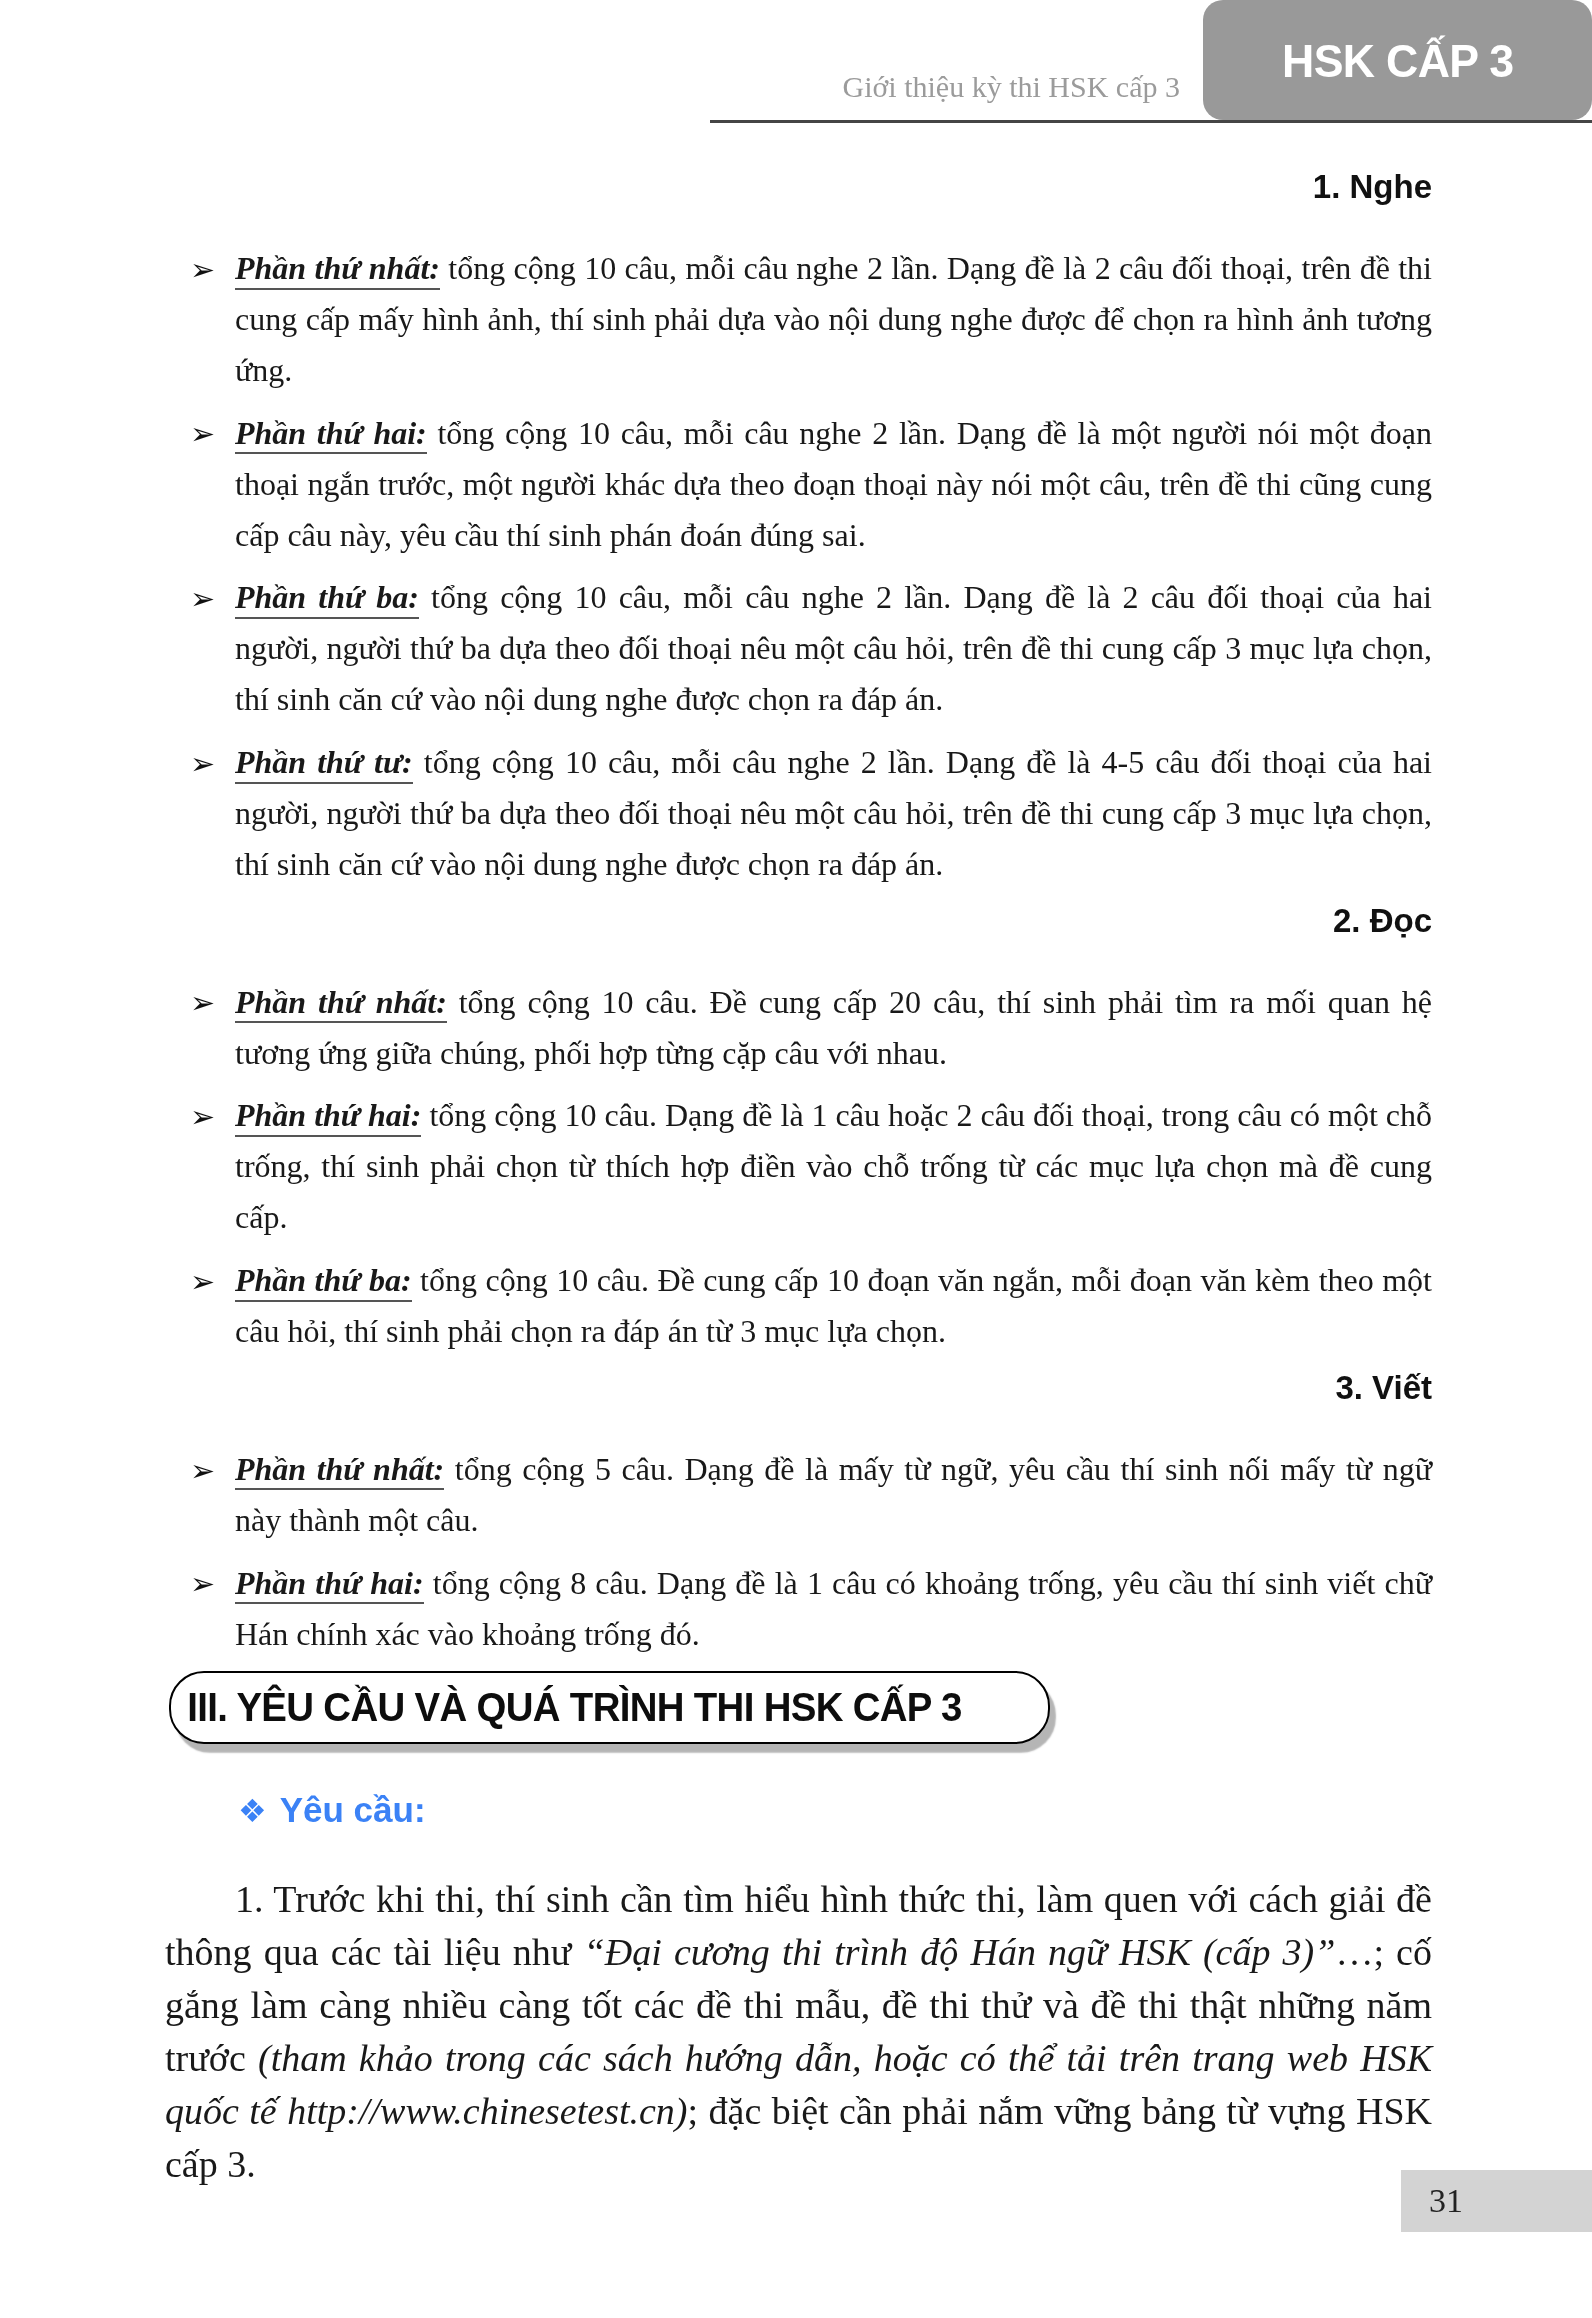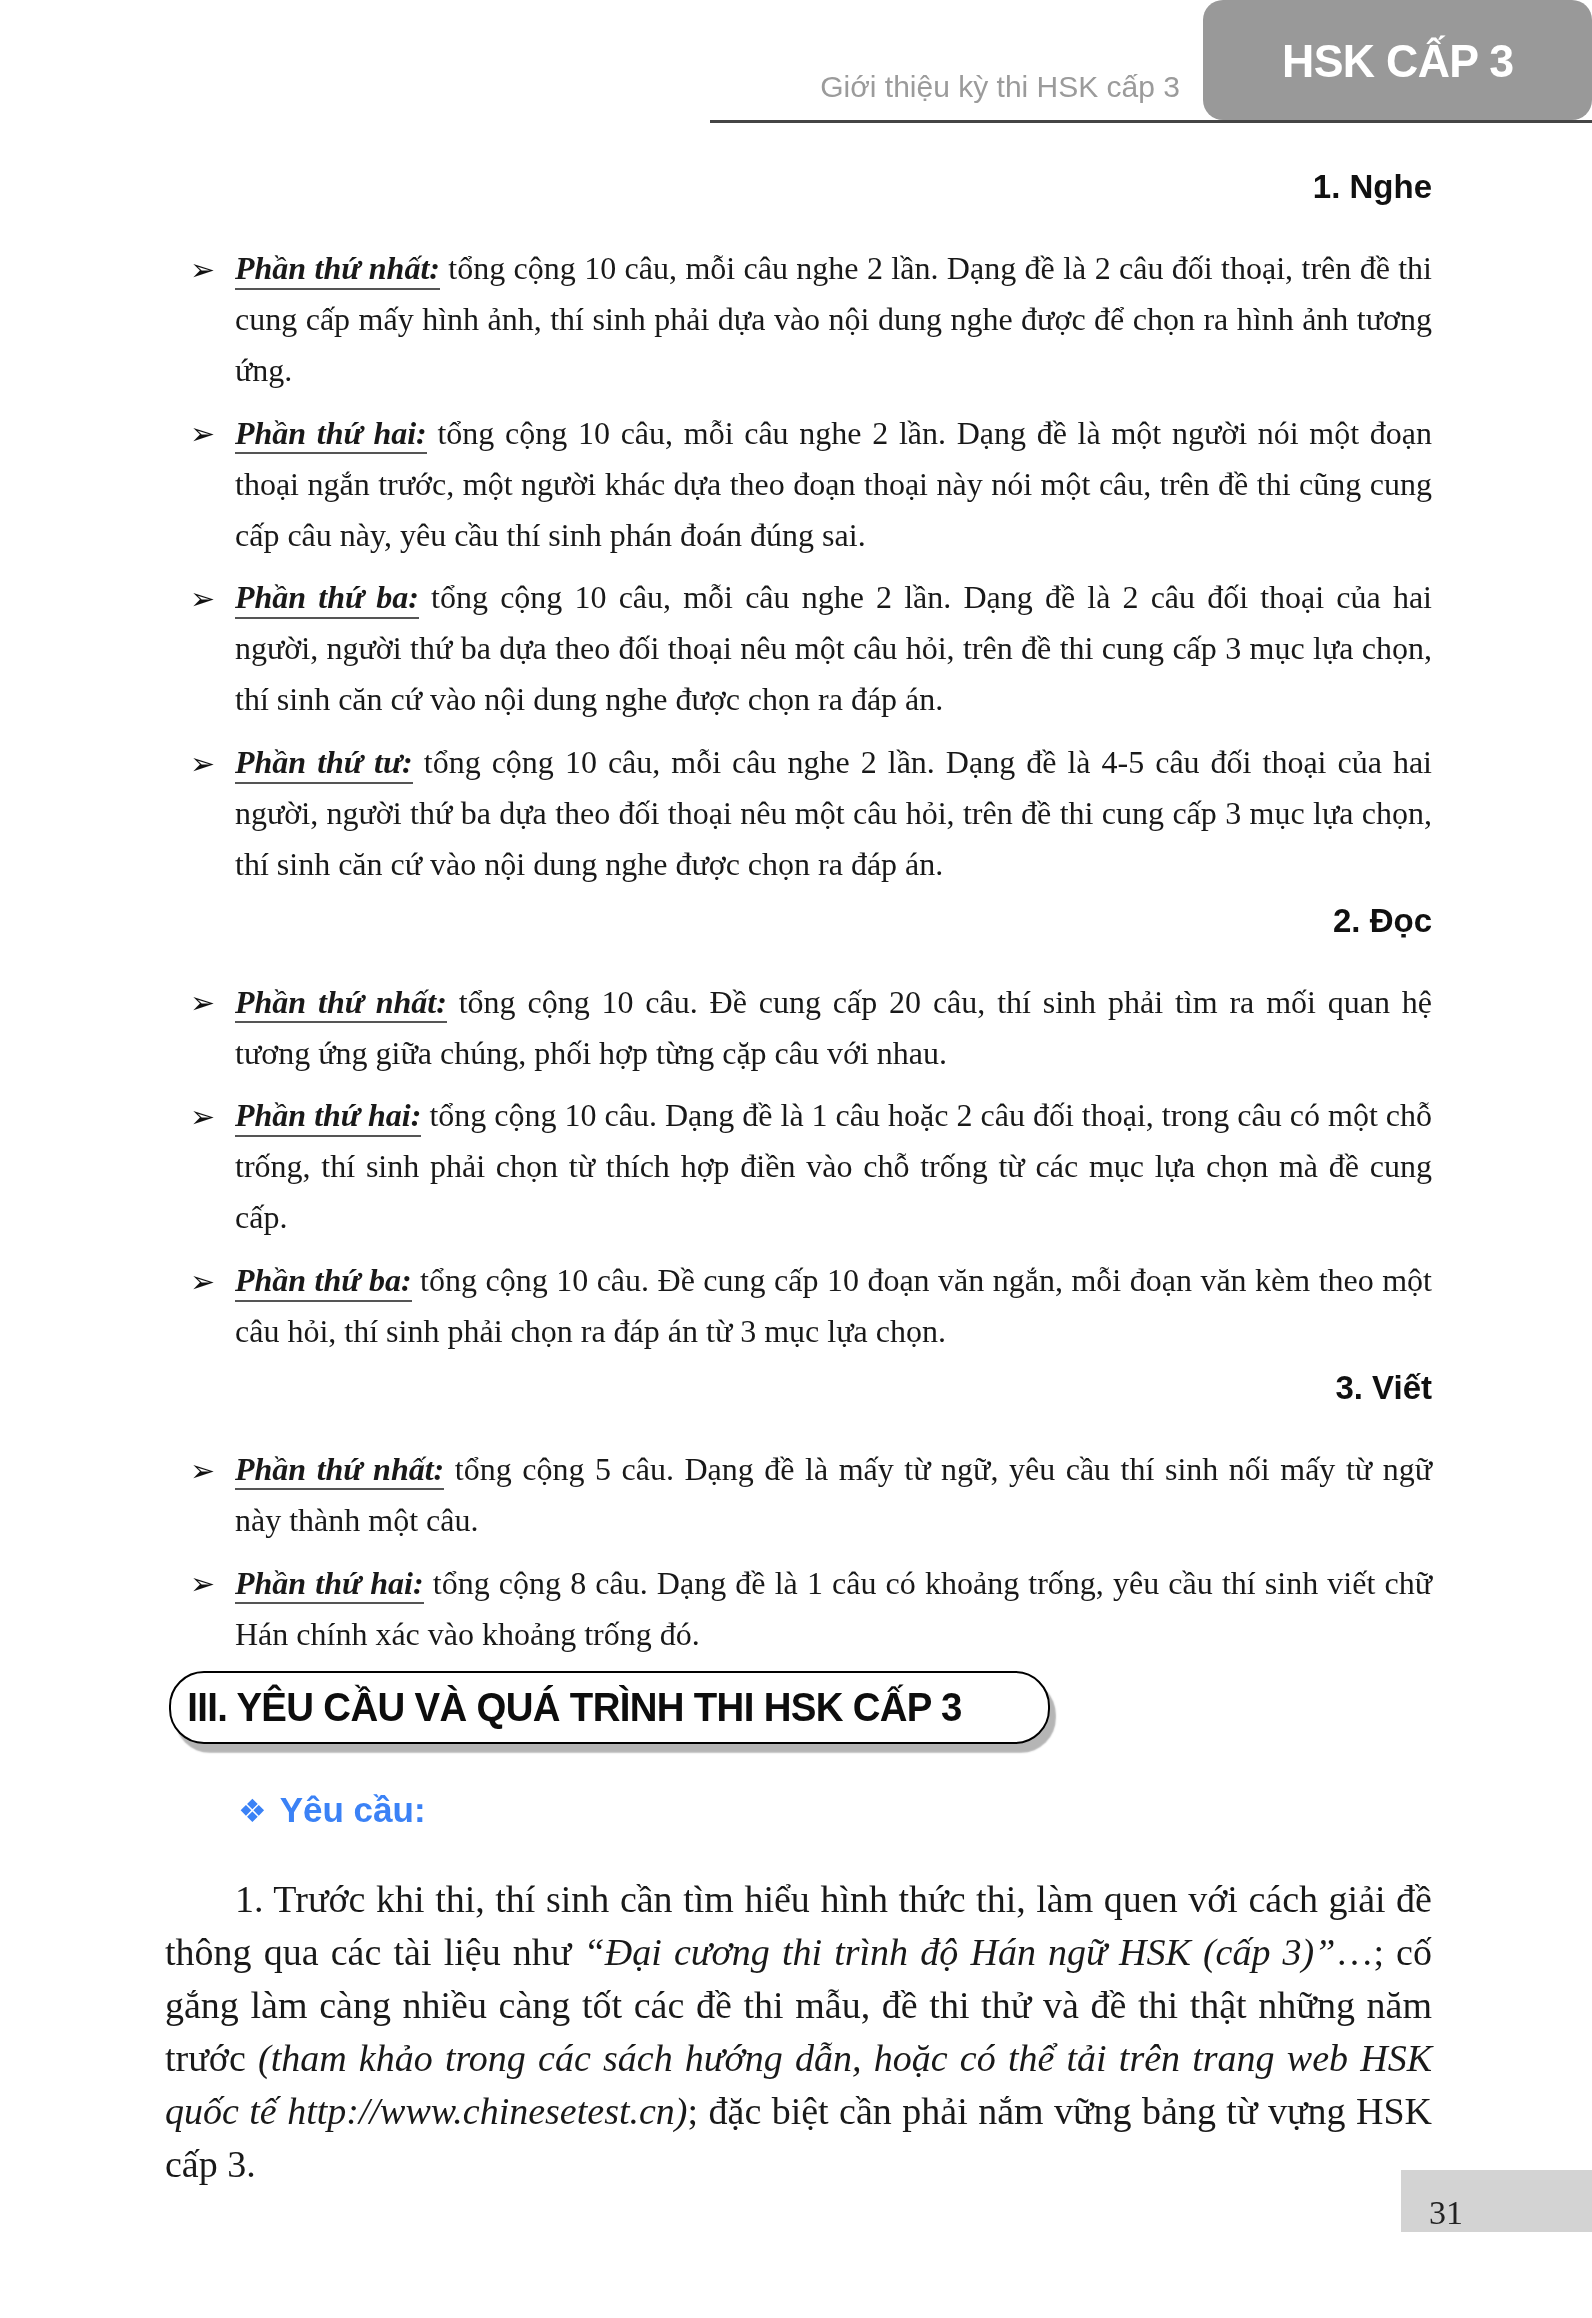--- a/index.html
+++ b/index.html
@@ -22,21 +22,21 @@
     font-family:"Liberation Serif", serif;
     color:var(--text);
     overflow:hidden;
   }
 
   
   .running-title{
     position:absolute;
     top:70px;
     right:412px;
-    font-family:Liberation Sans, sans-serif;
+    font-family:Liberation Serif, serif;
     font-size:30px;
     line-height:34px;
     color:var(--running-title);
     white-space:nowrap;
   }
   .level-tab{
     position:absolute;
     top:0;
     left:1203px;
     right:0;
@@ -160,21 +160,21 @@
 
   
   .page-number-box{
     position:absolute;
     left:1401px;
     right:0;
     top:2170px;
     height:62px;
     background:var(--page-box-bg);
     display:flex;
-    align-items:flex-end;
+    align-items:center;
   }
   .page-number{
     font-family:"Liberation Serif", serif;
     font-size:34px;
     color:#222;
     padding-left:28px;
   }
 </style>
 </head>
 <body>

